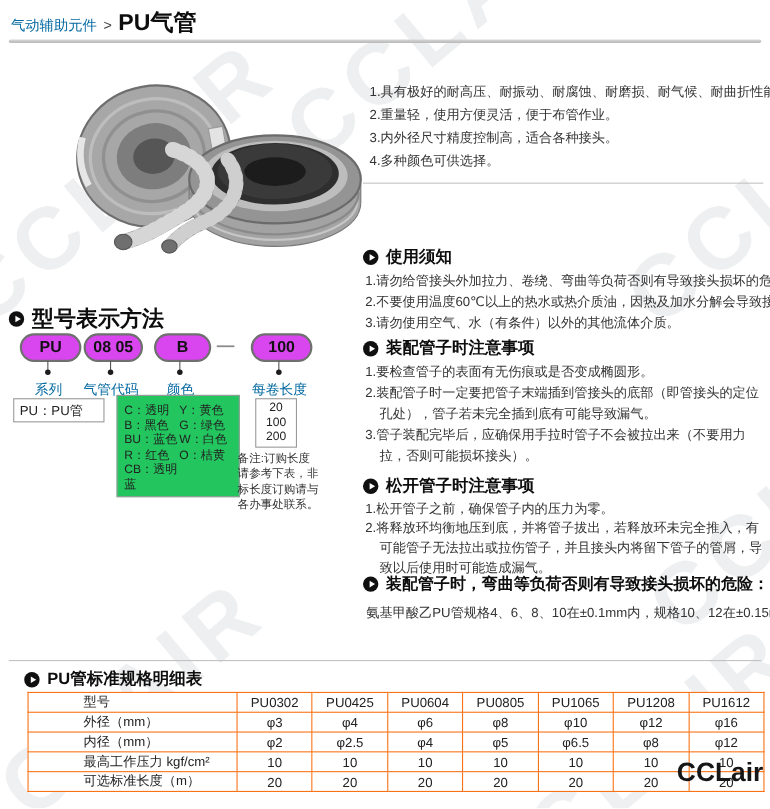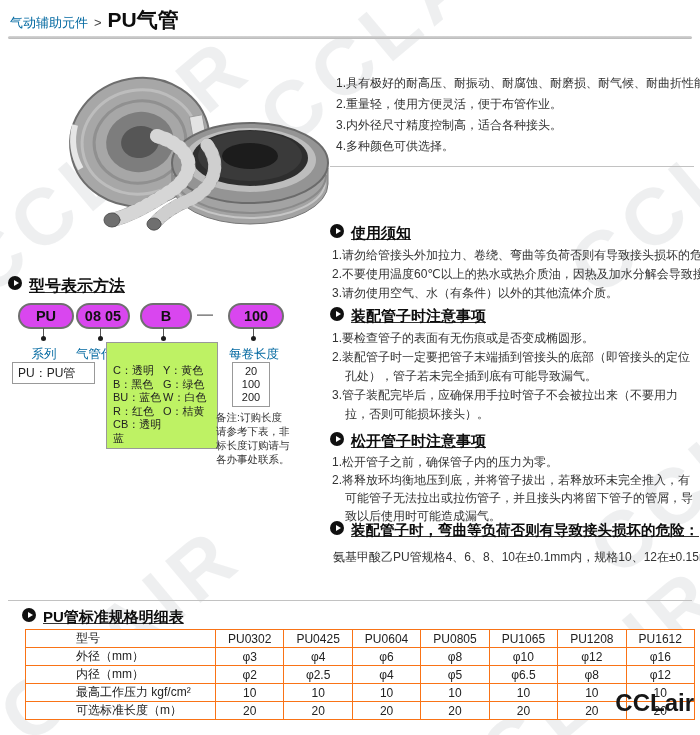--- a/index.html
+++ b/index.html
@@ -12,21 +12,21 @@
   .breadcrumb{position:absolute;left:10px;top:6px;display:flex;align-items:baseline;gap:6px;}
   .crumb{font-size:13px;color:#0369a1;}
   .crumb-sep{font-size:13px;color:#444;}
   .page-title{font-size:21px;font-weight:bold;color:#0d0d0d;}
   .top-rule{position:absolute;left:8px;right:8px;top:36px;height:3px;border-radius:2px;
             background:linear-gradient(#d6d6d6,#b9b9b9);}
   .thin-rule{position:absolute;height:1px;background:#c2c2c2;}
   
   .features{position:absolute;left:336px;top:73px;width:362px;font-size:12px;line-height:21px;color:#333;}
   .features div{white-space:nowrap;}
-  .sec{position:absolute;display:flex;gap:7px;white-space:nowrap;text-decoration:underline;}
+  .sec{position:absolute;display:flex;align-items:center;gap:7px;white-space:nowrap;}
   .sec b{font-size:15px;color:#0d0d0d;}
   .sec.small b{font-size:14.5px;}
   .play{width:14px;height:14px;border-radius:50%;background:#101010;display:flex;
         align-items:center;justify-content:center;flex:0 0 14px;}
   .play i{display:block;width:0;height:0;border-left:5px solid #fff;
           border-top:3.5px solid transparent;border-bottom:3.5px solid transparent;margin-left:2px;}
   .items{position:absolute;width:366px;color:#333;}
   .items div{padding-left:13px;text-indent:-13px;font-size:12px;line-height:19px;}
   .items.nowrap div{white-space:nowrap;}
   .items.tight div{line-height:18px;}
@@ -34,22 +34,22 @@
   
   .pill{position:absolute;height:22px;border:2px solid #6f6f6f;border-radius:13px;background:#d946ef;
         display:flex;align-items:center;justify-content:center;font-weight:bold;font-size:14.5px;color:#111;}
   .dash-sep{position:absolute;left:194px;top:303px;width:22px;height:24px;display:flex;align-items:center;
             justify-content:center;font-weight:bold;color:#8a8a8a;font-size:16px;}
   .conn{position:absolute;width:1px;height:9px;background:#555;}
   .cdot{position:absolute;width:5px;height:5px;border-radius:50%;background:#1c1c1c;}
   .dlabel{position:absolute;top:346px;font-size:12.5px;color:#0369a1;text-align:center;}
   .series-box{position:absolute;left:12px;top:362px;width:76px;height:20px;border:1px solid #999;
               font-size:12px;display:flex;align-items:center;padding-left:5px;color:#222;background:#fff;}
-  .color-box{position:absolute;left:106px;top:342px;width:100px;border:1px solid #999;background:#bef264;
-             padding:21px 4px 3px 6px;font-size:11px;line-height:13.5px;color:#222;}
+  .color-box{position:absolute;left:106px;top:359px;width:100px;border:1px solid #999;background:#22c55e;
+             padding:7px 4px 3px 6px;font-size:11px;line-height:13.5px;color:#222;}
   .crow{display:flex;}
   .crow .ck{flex:0 0 50px;}
   .len-box{position:absolute;left:232px;top:362px;width:36px;border:1px solid #999;background:#fff;
            font-size:11px;line-height:13px;text-align:center;padding:2px 0;color:#222;}
   .len-note{position:absolute;left:216px;top:410px;width:76px;font-size:10.5px;line-height:14px;color:#333;}
   
   .spec{position:absolute;left:25px;top:629px;width:670px;border-collapse:collapse;
         table-layout:fixed;font-size:12px;color:#222;background:#fff;}
   .spec td{border:1px solid #f97316;height:16px;text-align:center;padding:0;white-space:nowrap;overflow:hidden;}
   .spec td.lbl{text-align:left;padding-left:50px;}
@@ -156,21 +156,21 @@
         <i></i>
       </span>
     <b>装配管子时，弯曲等负荷否则有导致接头损坏的危险：</b>
   </div>
   <div class="tol-note">氨基甲酸乙PU管规格4、6、8、10在±0.1mm内，规格10、12在±0.15mm内。</div>
 
   <div class="sec" style="left:8px;top:276px;">
     <span class="play">
         <i></i>
       </span>
-    <b style="font-size:16px;">型号表示方法</b>
+    <b style="font-size:20px;">型号表示方法</b>
   </div>
 
   <div class="pill" style="left:18px;top:303px;width:52px;">PU</div>
   <div class="pill" style="left:76px;top:303px;width:50px;">08 05</div>
   <div class="pill" style="left:140px;top:303px;width:48px;">B</div>
   <div class="dash-sep">—</div>
   <div class="pill" style="left:228px;top:303px;width:52px;">100</div>
 
   <div class="conn" style="left:43px;top:328px;"></div>
   <div class="conn" style="left:100px;top:328px;"></div>

